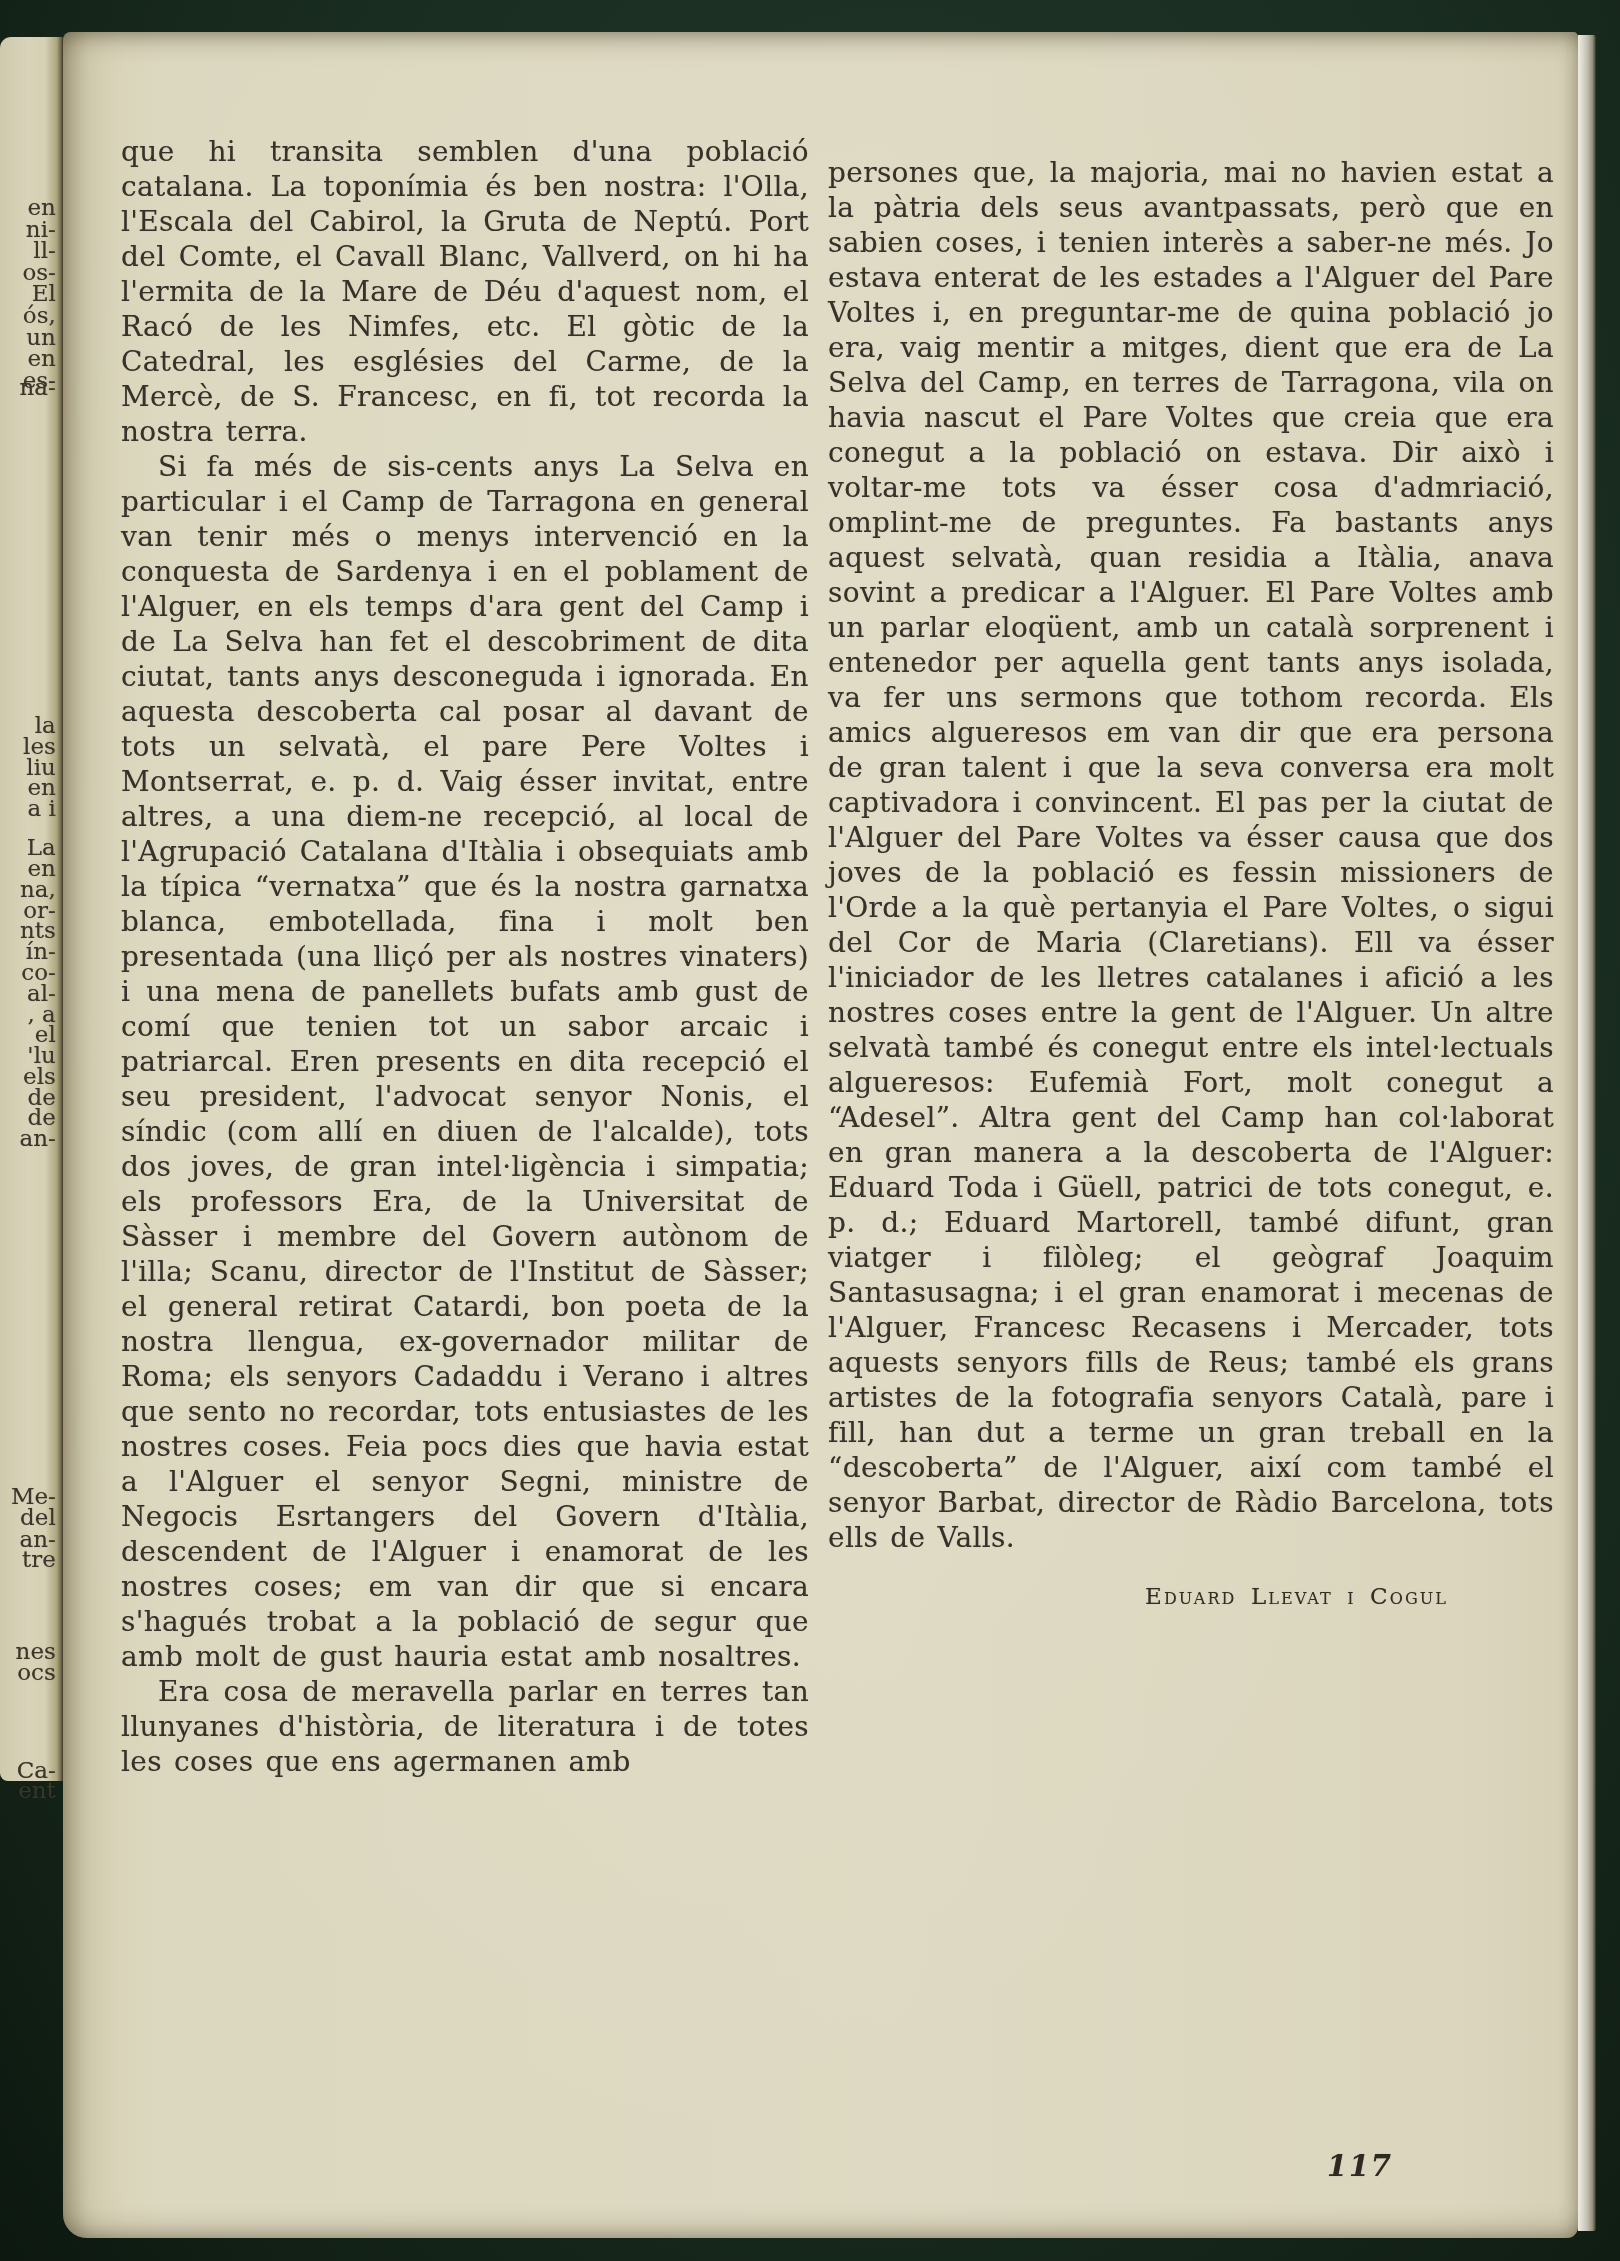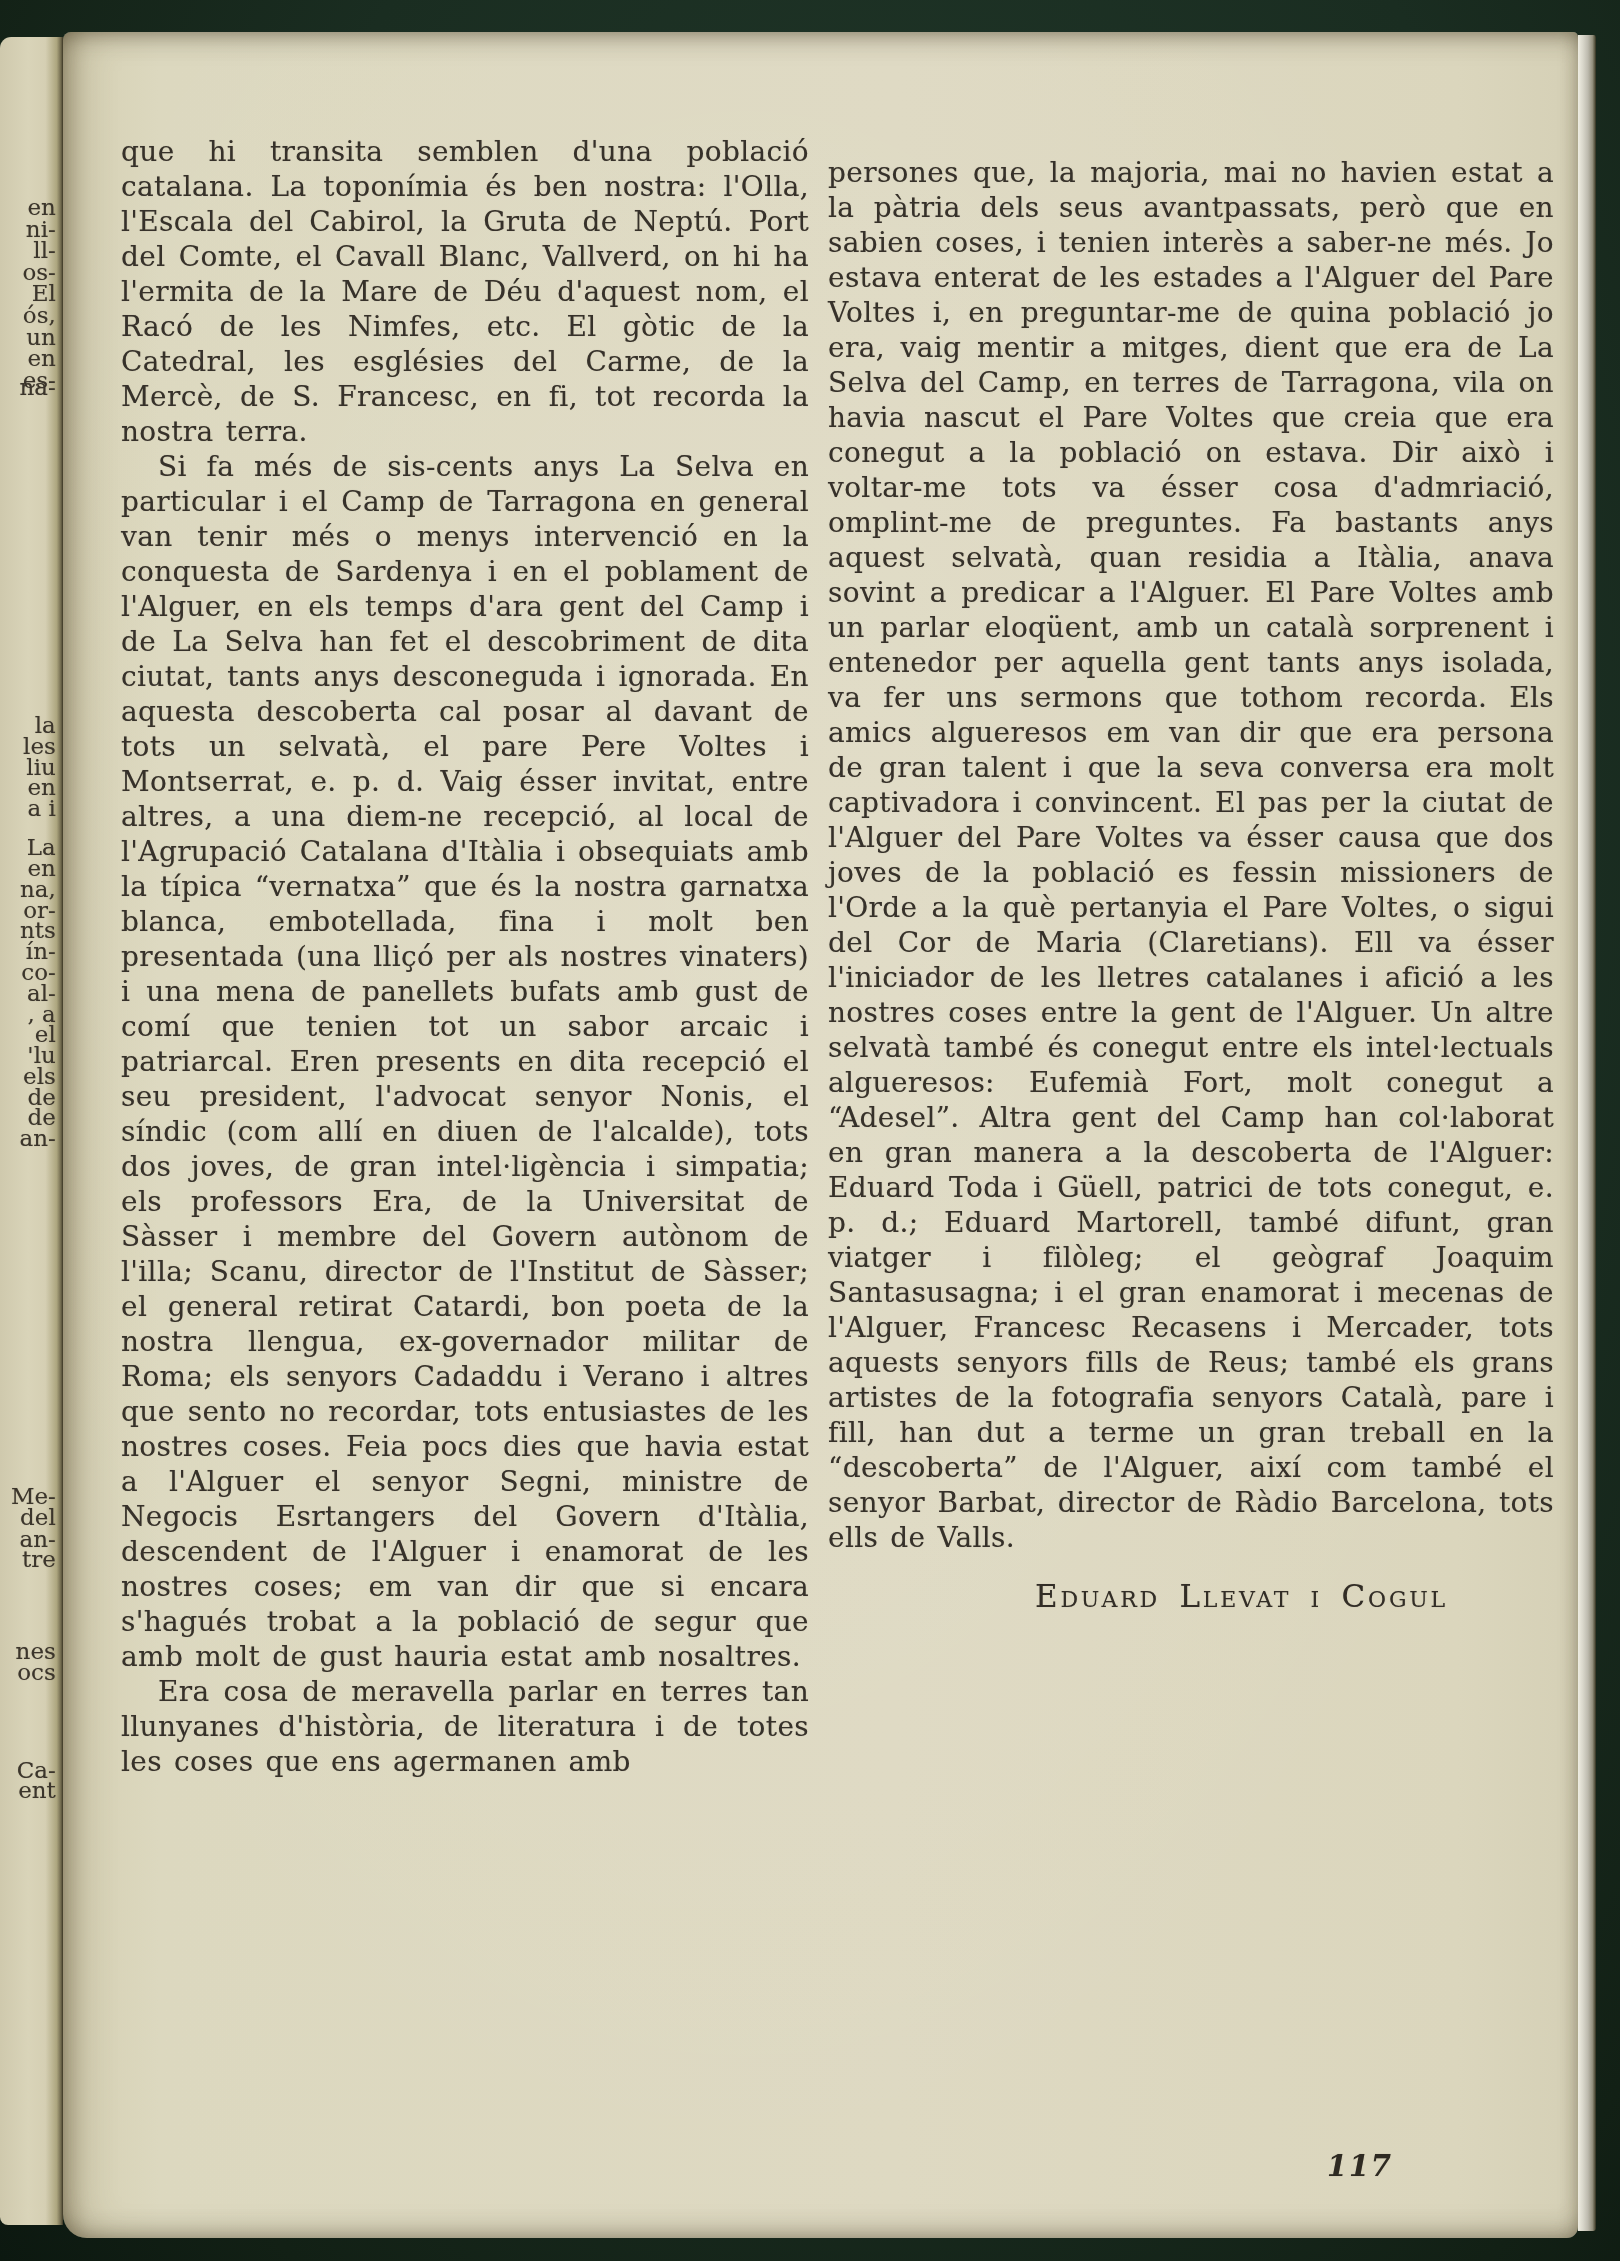--- a/index.html
+++ b/index.html
@@ -5,21 +5,21 @@
   html,body{margin:0;padding:0;}
   body{
     width:1620px;height:2261px;position:relative;overflow:hidden;
     background:
       radial-gradient(ellipse at 55% 35%, #22392b 0%, #1a2d21 55%, #122015 85%, #0c1810 100%);
     font-family:"DejaVu Serif","Liberation Serif",serif;
   }
 
   
   .facing{
-    position:absolute;left:0;top:37px;width:63px;height:2188px;
+    position:absolute;left:0;top:37px;width:63px;height:1744px;
     background:linear-gradient(to right,#cfc9ad 0%,#d9d4b9 45%,#d5cfb3 72%,#ada67f 90%,#6d664b 97%,#3a3524 100%);
     border-radius:11.2px 0 0 8px;
   }
   .facing .frag{
     position:absolute;right:7.2px;white-space:pre;
     font-size:23px;line-height:23px;color:#3b352b;
     text-shadow:0 0 0.8px rgba(40,30,20,.35);
   }
 
   
@@ -51,21 +51,21 @@
     text-shadow:0 0 0.8px rgba(45,35,22,.30);
   }
   .col p{margin:0;}
   .col p + p{text-indent:37px;}
   .col-left{left:58px;top:102px;width:688px;}
   .col-right{left:765px;top:123px;width:726px;}
 
   .signature{
     margin-top:24px;padding-right:106px;
     text-align:right;font-variant:small-caps;
-    font-size:31px;letter-spacing:.09em;word-spacing:.22em;
+    font-size:23px;letter-spacing:.09em;word-spacing:.22em;
     color:#322d26;
   }
 
   .pageno{
     position:absolute;left:1264px;top:2117px;
     font-size:29px;font-weight:bold;letter-spacing:.06em;color:#2e2a22;
     text-shadow:0 0 0.8px rgba(40,30,20,.4);
     font-style:italic;
   }
 </style>

